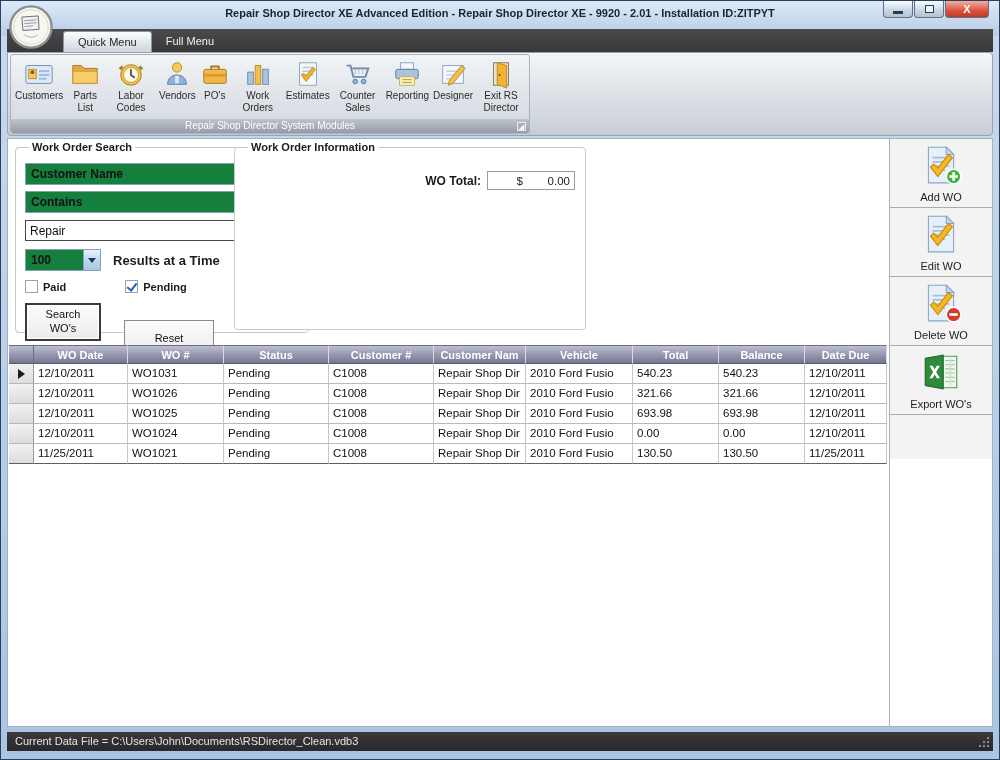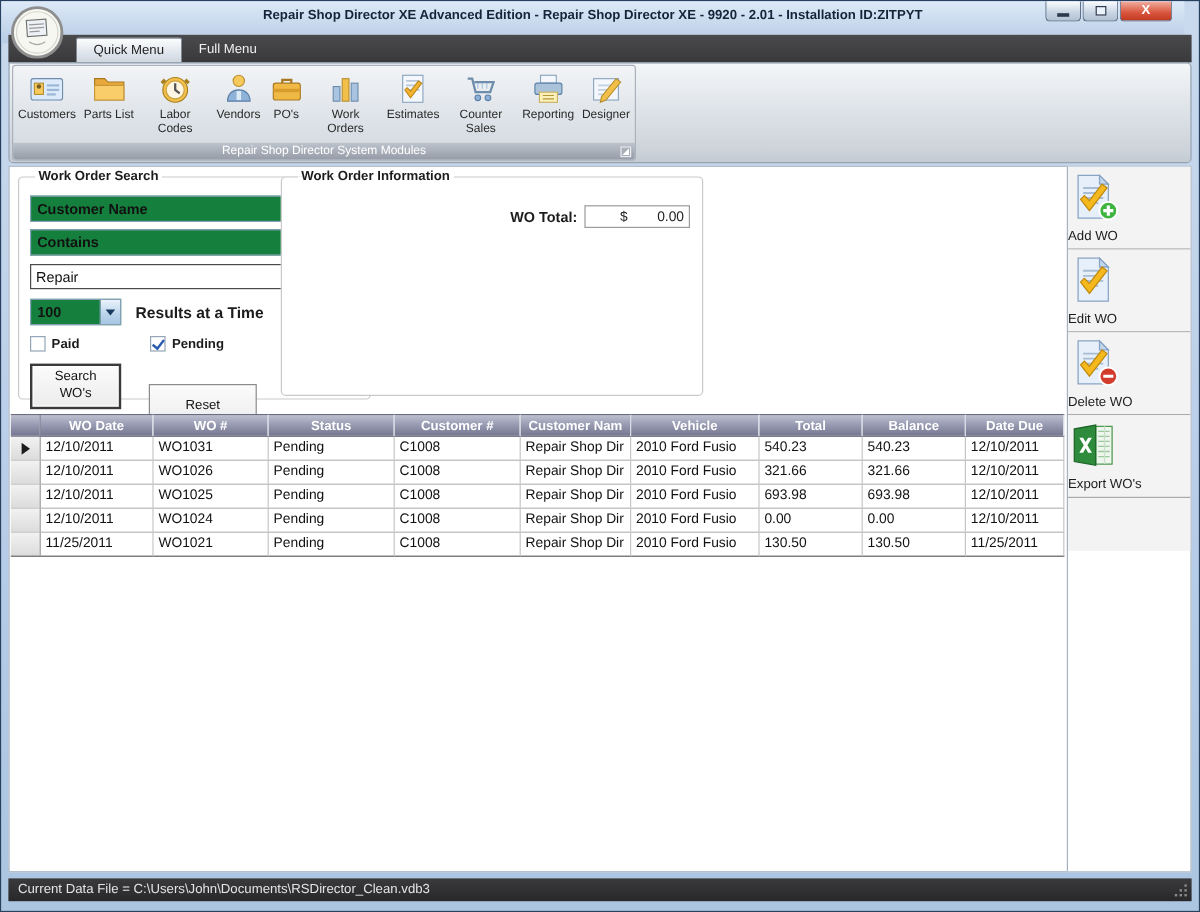--- a/index.html
+++ b/index.html
@@ -1,20 +1,20 @@
 <!DOCTYPE html>
 <html><head>
 <meta charset="utf-8">
 <style>
   * { margin:0; padding:0; box-sizing:border-box; }
   html,body { width:1000px; height:760px; font-family:"Liberation Sans", sans-serif; }
   .frame { position:absolute; inset:0; width:1000px; height:760px; background:linear-gradient(#c9daee,#aac4e2); border:1px solid #27405f; overflow:hidden; }
 
   
-  .titlebar { position:absolute; top:0; left:0; right:12px; height:35px; background:linear-gradient(#dde9f7,#b7cce5); }
+  .titlebar { position:absolute; top:0; left:0; right:0; height:35px; background:linear-gradient(#dde9f7,#b7cce5); }
   .title-text { position:absolute; top:6px; left:0; right:0; text-align:center; font-size:11px; font-weight:bold; color:#16243a; }
   .win-controls { position:absolute; top:0; right:10px; display:flex; }
   .wbtn { height:17px; border:1px solid #5f7089; border-top:none; background:linear-gradient(#fbfdff,#c7d4e2 60%,#b3c2d3); display:flex; align-items:center; justify-content:center; border-radius:0 0 4px 4px; margin-left:1px; cursor:default; }
   .wbtn.min, .wbtn.restore { width:30px; }
   .wbtn.close { width:44px; background:linear-gradient(#f2b0a2,#d9553d 60%,#c23a22); color:#fff; font-weight:bold; font-size:11px; }
   .min-glyph { width:10px; height:3px; background:#2d3a4c; margin-top:6px; }
   .restore-glyph { width:9px; height:8px; border:1px solid #2d3a4c; background:#eaf2fa; }
 
   
   .app-icon { position:absolute; top:3px; left:7px; width:46px; height:46px; z-index:20; }
@@ -77,21 +77,21 @@
   .g-row.header { height:19px; }
   .hcell { background:linear-gradient(#bdbfd0,#9a9cb4 45%,#75768f); color:#fff; font-weight:bold; font-size:11px; text-align:center; line-height:18px; border-right:1px solid #d8d9e4; border-top:1px solid #6b6c82; border-bottom:1px solid #595a6e; overflow:hidden; white-space:nowrap; }
   .hcell.sel { border-right:1px solid #6b6c82; }
   .dcell { border-right:1px solid #c6c6c6; border-bottom:1px solid #b9b9b9; padding:3px 0 0 4px; overflow:hidden; white-space:nowrap; }
   .selcell { background:linear-gradient(#f2f2f2,#dcdcdc); border-right:1px solid #9a9a9a; border-bottom:1px solid #b9b9b9; display:flex; align-items:center; justify-content:center; }
   .row-arrow { width:0; height:0; border-top:5px solid transparent; border-bottom:5px solid transparent; border-left:7px solid #1c1c1c; }
   .g-row.last .dcell, .g-row.last .selcell { border-bottom:1px solid #5f5f5f; }
 
   
   .sidebar { position:absolute; top:0; bottom:0; left:881px; width:104px; background:#fff; border-left:1px solid #a5b2c0; border-right:1px solid #a5b2c0; }
-  .sb-cell { height:69px; background:#f3f3f3; border-bottom:1px solid #ababab; display:flex; flex-direction:column; align-items:flex-start; justify-content:center; cursor:default; }
+  .sb-cell { height:69px; background:#f3f3f3; border-bottom:1px solid #ababab; display:flex; flex-direction:column; align-items:center; justify-content:center; cursor:default; }
   .sb-cell svg { width:42px; height:42px; }
   .sb-label { font-size:11px; color:#1c1c1c; margin-top:1px; }
   .sb-tail { height:44px; background:#f3f3f3; }
 
   
   .statusbar { position:absolute; left:6px; right:6px; bottom:8px; height:19px; background:linear-gradient(#3a3a3c,#28282a); color:#e4e4e4; font-size:11px; line-height:19px; padding-left:8px; }
   .grip { position:absolute; right:2px; bottom:2px; }
 </style>
 </head>
 <body>
@@ -210,20 +210,28 @@
               </svg></span>
             <span class="rlabel">Reporting</span>
           </div>
           <div class="ritem">
             <span class="ricon"><svg viewBox="0 0 32 32">
                 <rect x="5" y="7" width="22" height="19" fill="#f4f8fc" stroke="#8aa4c0"></rect>
                 <path d="M9 13h14M9 17h14M9 21h9" stroke="#c0d0e0" stroke-width="1.5" fill="none"></path>
                 <path d="M12 23 25 7l4 3-13 16-5 2z" fill="#f2c04a" stroke="#b88f2e"></path>
               </svg></span>
             <span class="rlabel">Designer</span>
+          </div>
+          <div class="ritem">
+            <span class="ricon"><svg viewBox="0 0 32 32">
+                <rect x="8" y="4" width="16" height="24" fill="#e8e0d0" stroke="#907850"></rect>
+                <path d="M12 4l10 3v24l-10-4z" fill="#f2b42c" stroke="#b88820"></path>
+                <circle cx="14.5" cy="17" r="1.2" fill="#7a5810"></circle>
+              </svg></span>
+            <span class="rlabel">Exit RS Director</span>
           </div>
         </div>
       <div class="group-caption">
         <span>Repair Shop Director System Modules</span>
         <span class="dialog-launcher">◢</span>
       </div>
     </div>
   </div>
 
   <div class="main">

